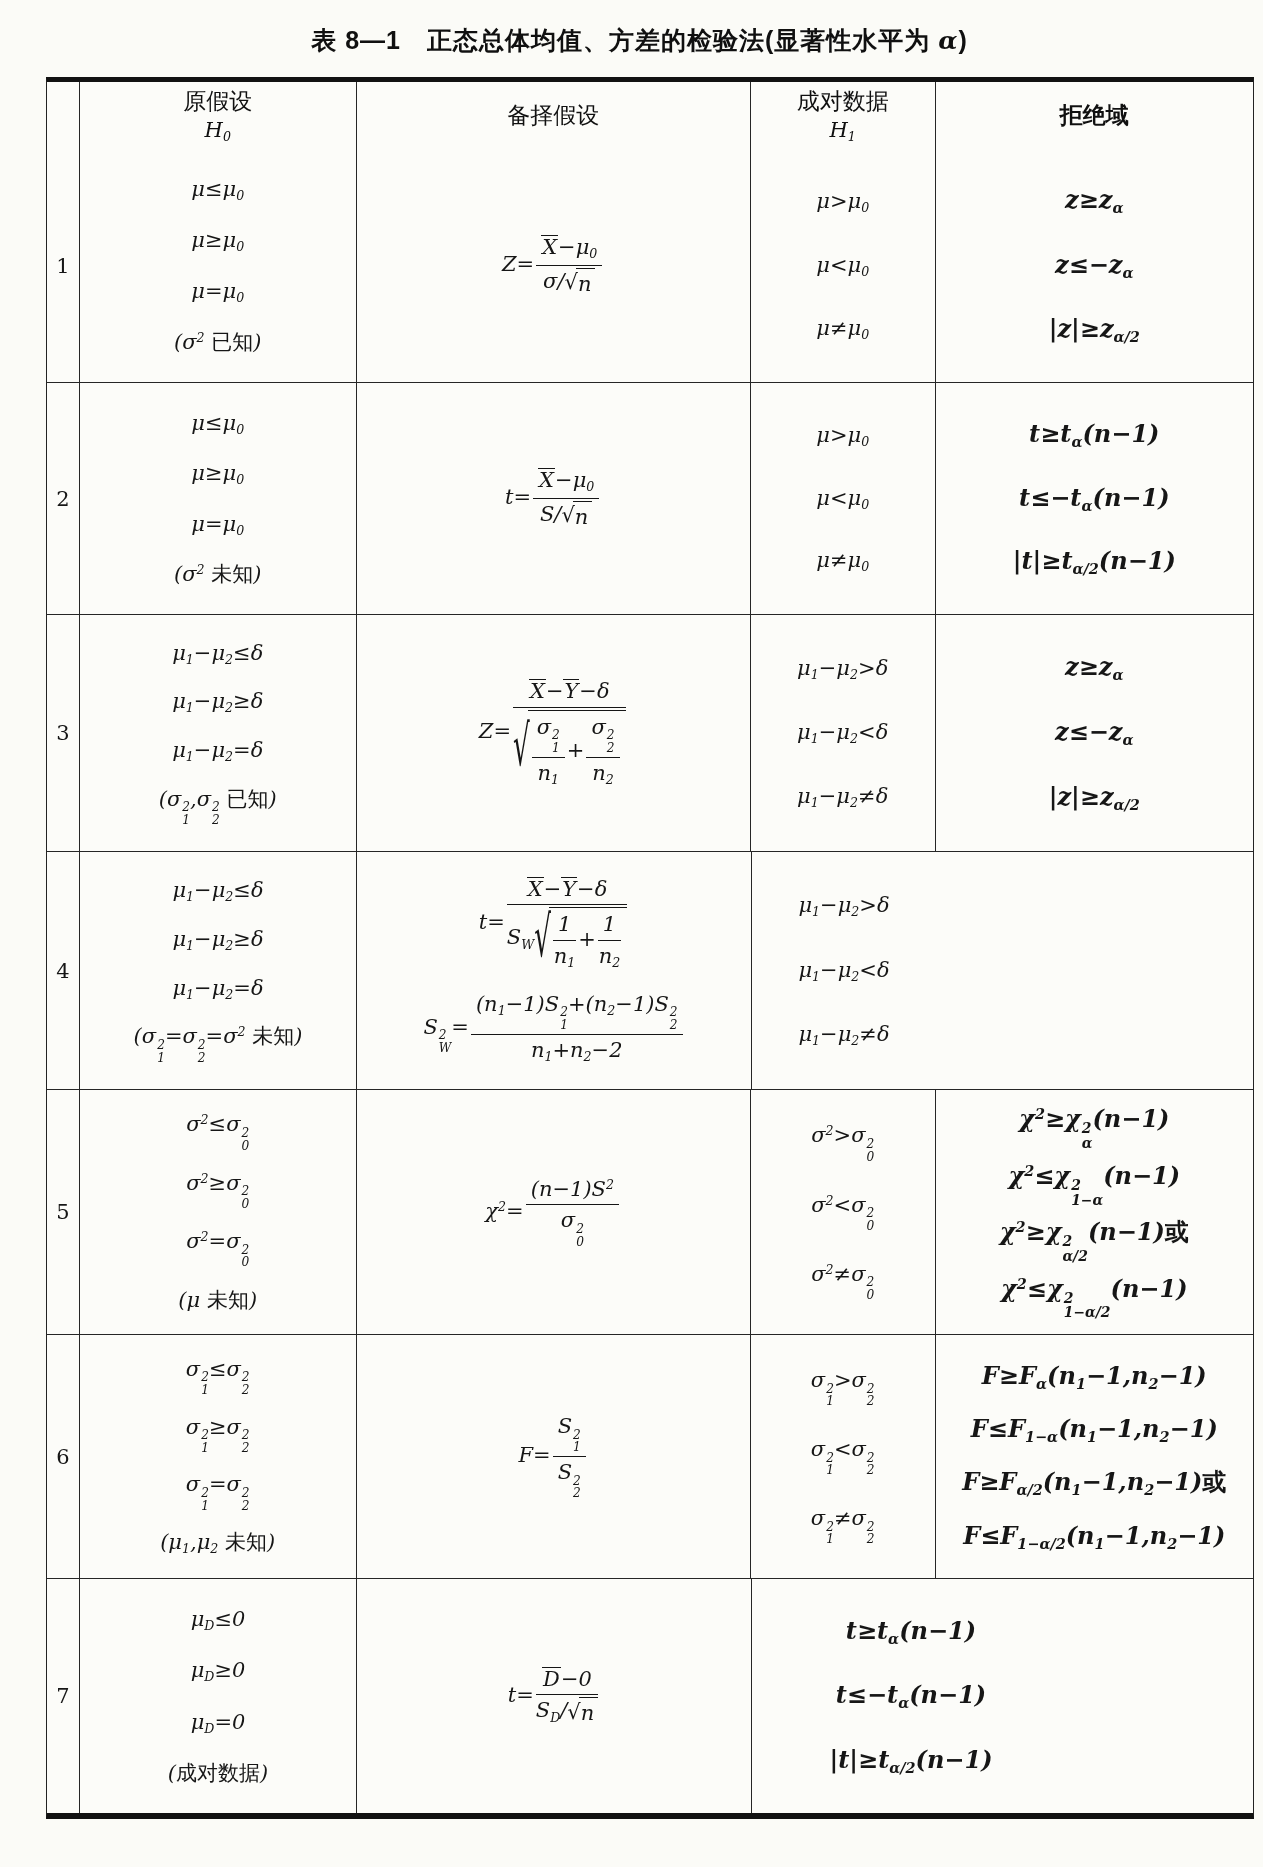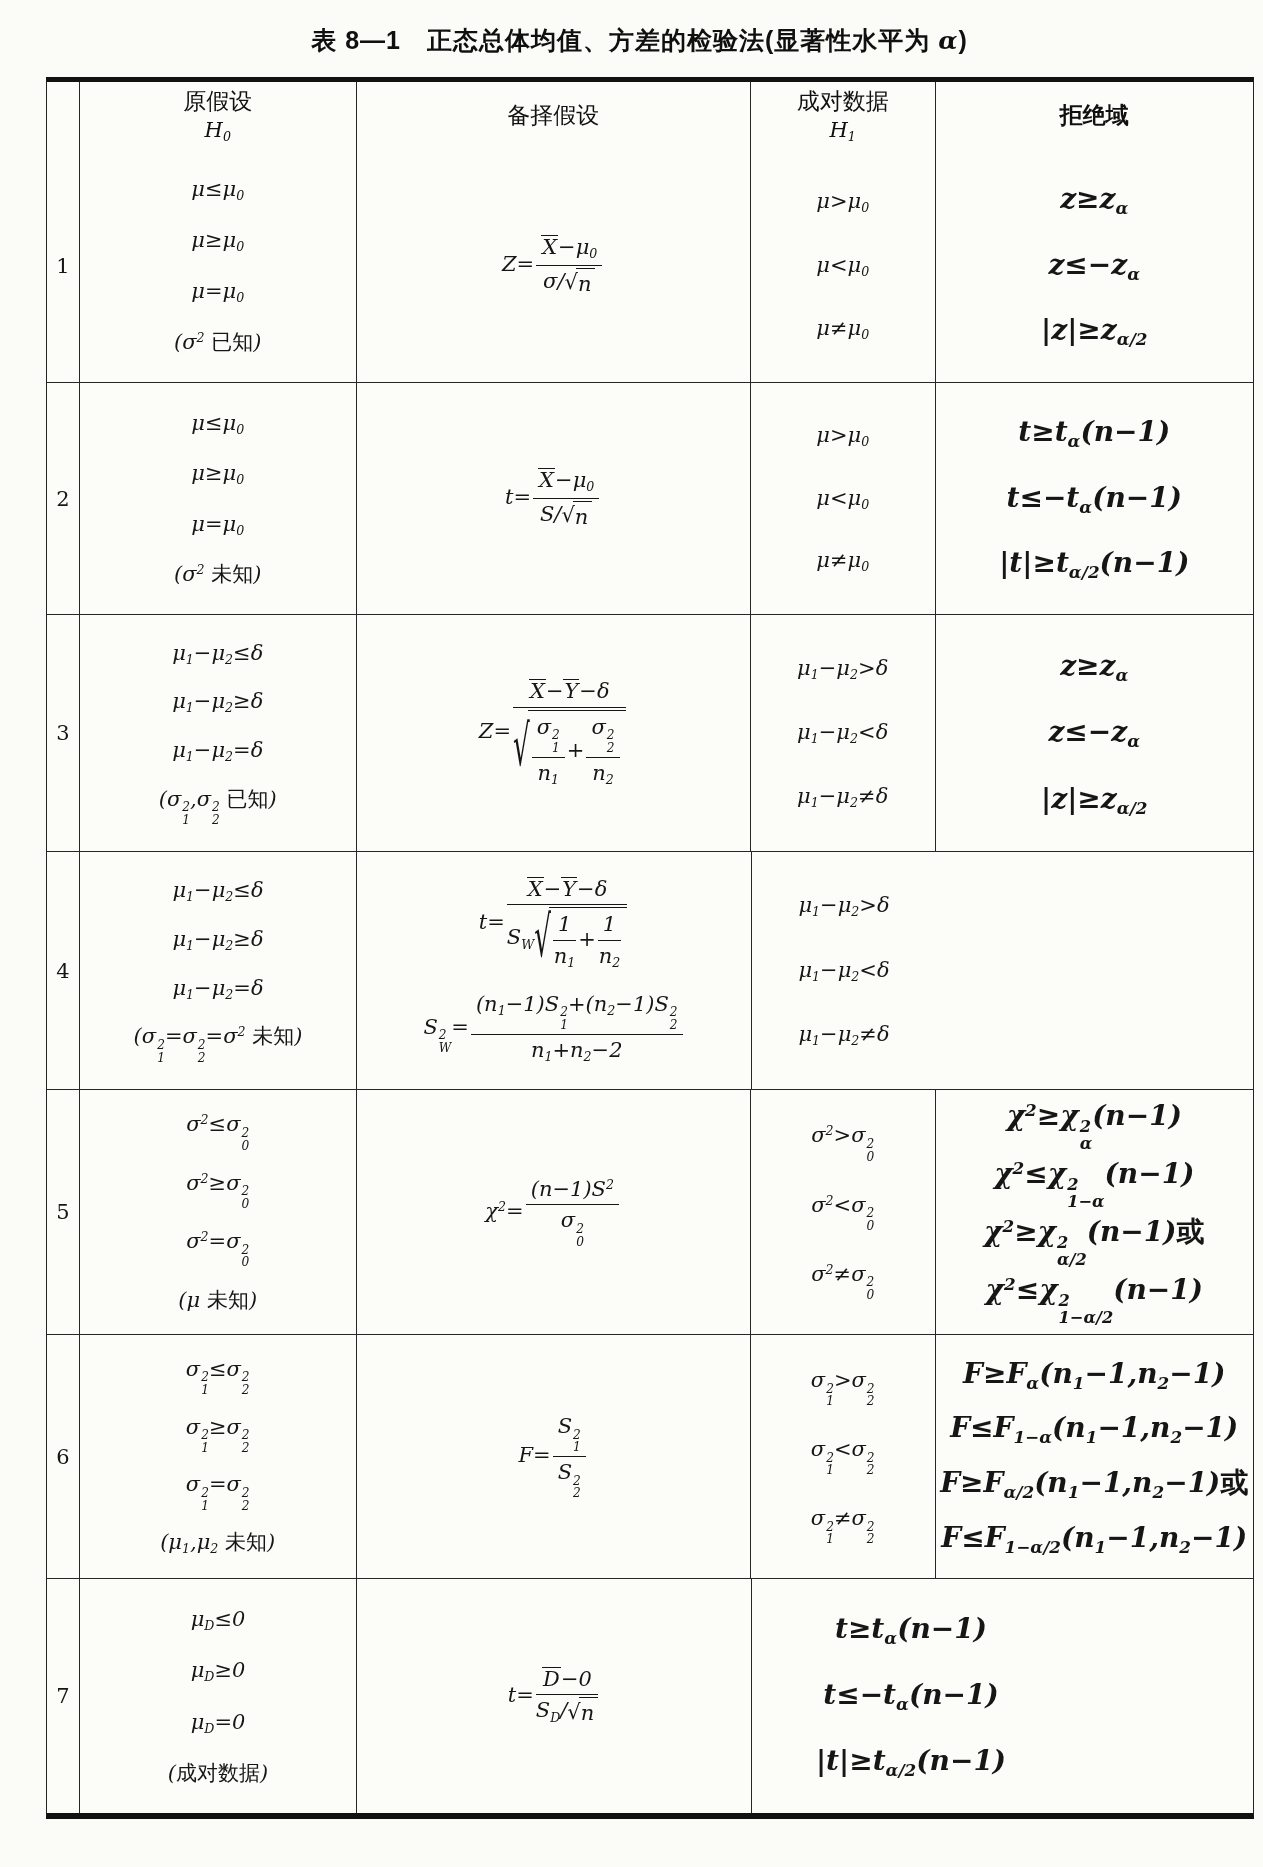--- a/index.html
+++ b/index.html
@@ -60,21 +60,21 @@
   #tbody .trow:nth-of-type(5){min-height:245px;}
   #tbody .trow:nth-of-type(6){min-height:244px;}
   #tbody .trow:nth-of-type(7){min-height:235px;}
   
   .m{
     font-family:"DejaVu Serif","Liberation Serif",serif;
     font-style:italic;
     font-size:21px;line-height:1.25;
     white-space:nowrap;
   }
-  .c-rej .m{font-size:28px;}
+  .c-rej .m{font-size:24px;}
   .c-no .m{font-style:normal;font-size:21px;}
   .cj{font-style:normal;font-family:"Liberation Sans","DejaVu Sans",sans-serif;}
   sub,sup{font-size:0.60em;}
   sub{vertical-align:-0.35em;}
   sup{vertical-align:0.55em;}
   
   .ss{
     display:inline-flex;flex-direction:column;align-items:flex-start;
     font-size:0.58em;line-height:1.05;
     vertical-align:-0.45em;

